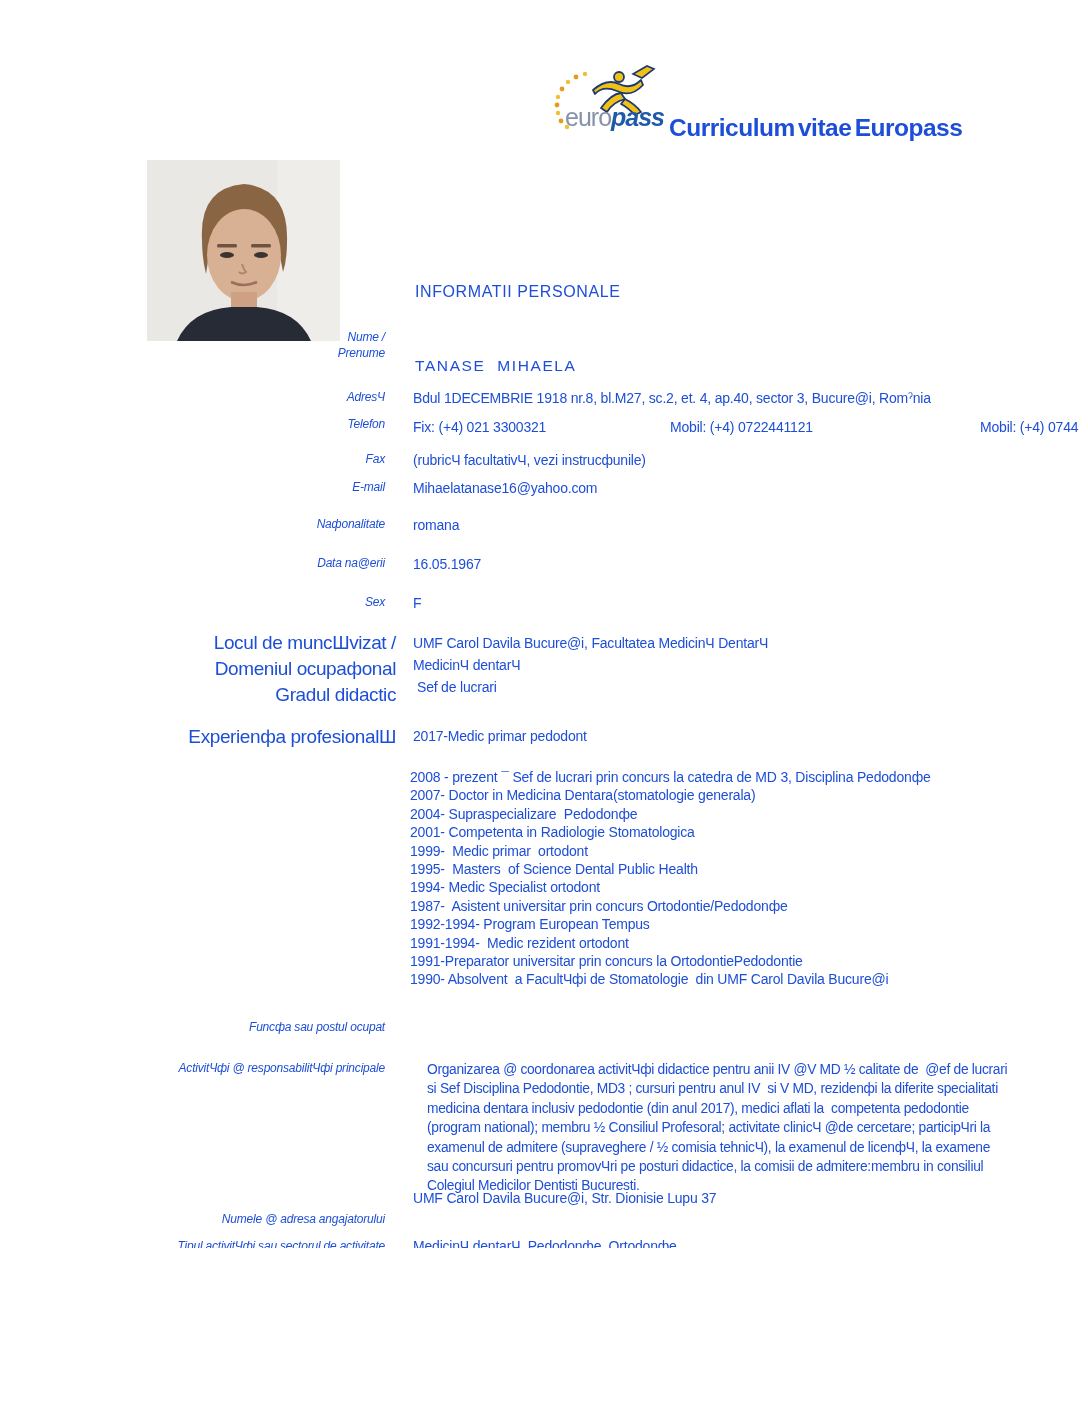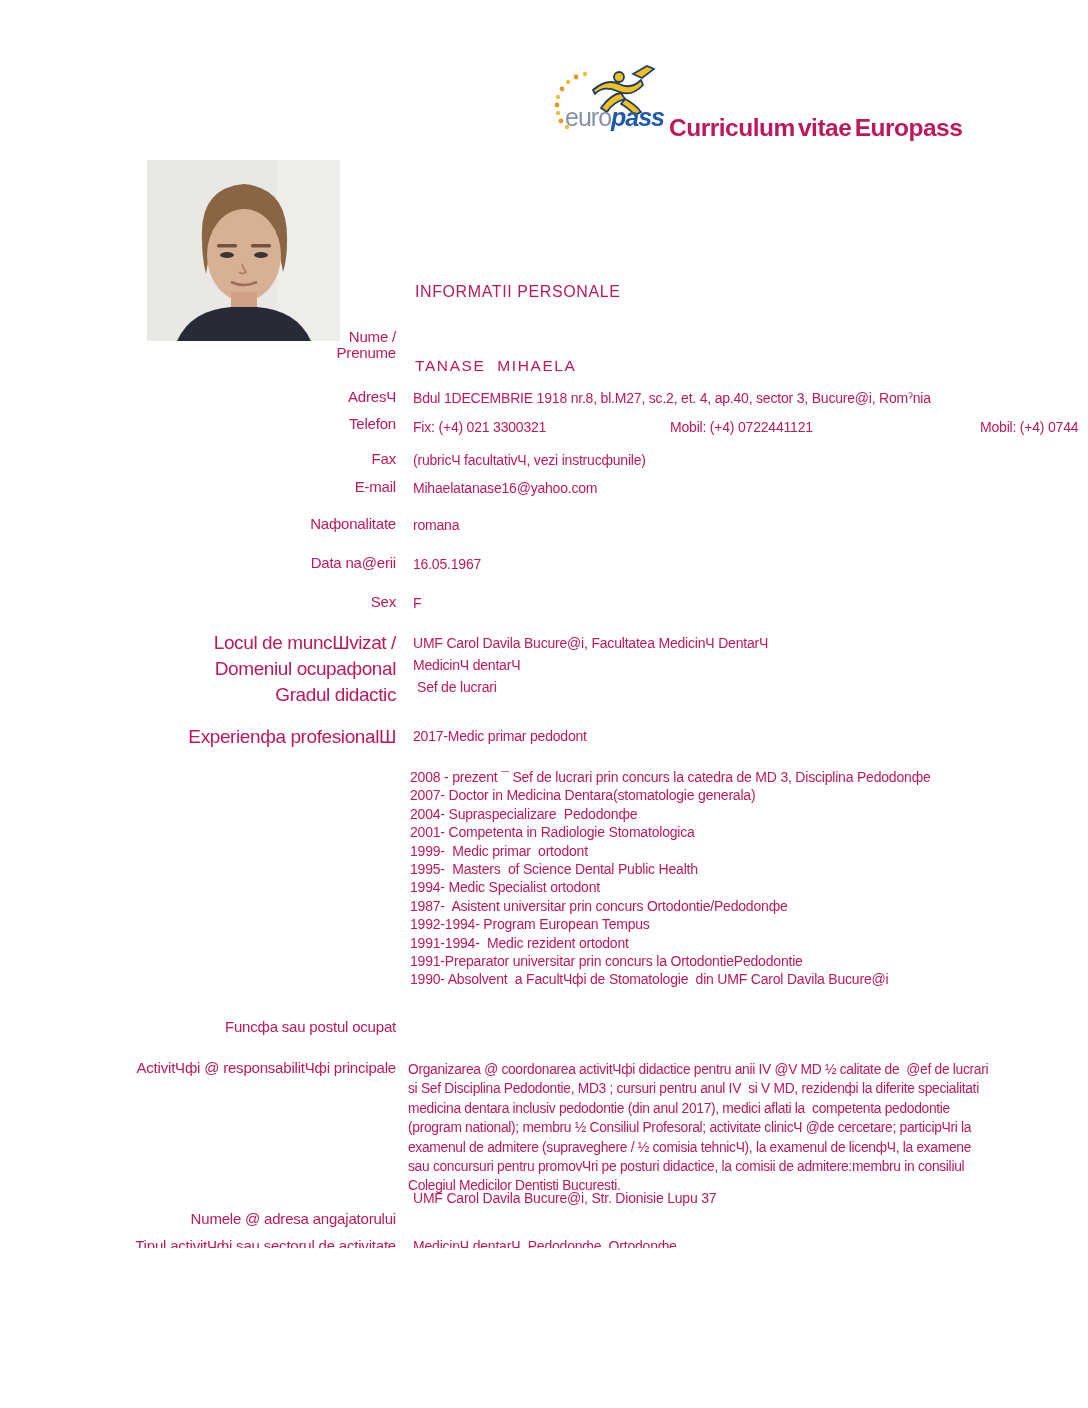--- a/index.html
+++ b/index.html
@@ -1,31 +1,31 @@
 <!DOCTYPE html>
 <html><head>
 <meta charset="utf-8">
 <style>
   html,body{margin:0;padding:0;background:#ffffff;}
   .page{
     position:relative;width:1088px;height:1248px;background:#ffffff;
-    font-family:"Liberation Sans", sans-serif;color:#be185d;overflow:hidden;
+    font-family:"Liberation Sans", sans-serif;color:#1d4ed8;overflow:hidden;
     letter-spacing:-0.2px;
   }
   .abs{position:absolute;}
   
-  .lab{position:absolute;left:100px;width:296px;text-align:right;font-size:15px;line-height:16px;}
+  .lab{position:absolute;left:89px;width:296px;text-align:right;font-size:12px;line-height:16px;font-style:italic;}
   .lab-big{position:absolute;left:100px;width:296px;text-align:right;font-size:19px;line-height:26px;letter-spacing:-0.4px;}
   
   .val{position:absolute;left:413px;font-size:14px;line-height:17px;white-space:pre;}
   .heading{position:absolute;left:415px;font-size:16px;letter-spacing:0.6px;}
   .name-val{position:absolute;left:415px;font-size:15.5px;letter-spacing:1.6px;}
   .title{position:absolute;left:669px;top:114px;font-size:24.5px;font-weight:bold;letter-spacing:-0.5px;word-spacing:-3px;}
   .items div{white-space:pre;font-size:14px;line-height:18.4px;}
-  .para div{white-space:pre;font-size:13.8px;line-height:19.4px;letter-spacing:-0.3px;}
+  .para div{white-space:pre;font-size:13.8px;line-height:19.4px;letter-spacing:-0.3px;margin-left:19px;}
   .telefon-part{position:absolute;font-size:14px;white-space:pre;}
   .loc-val div{white-space:pre;font-size:14px;line-height:21.8px;}
   .indent1{padding-left:4px;}
 </style>
 </head>
 <body>
 
 <div class="page">
 
   <div class="abs" style="left:549px;top:60px;width:128px;height:78px;">

